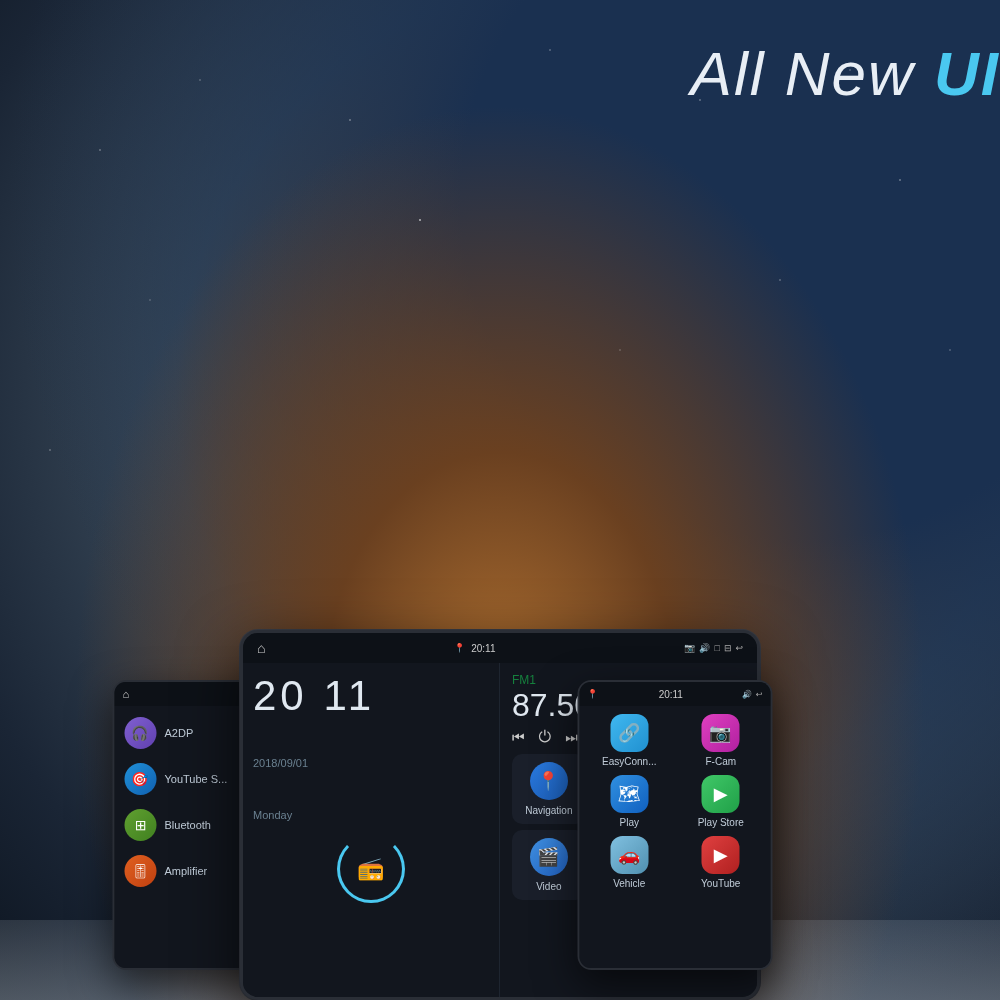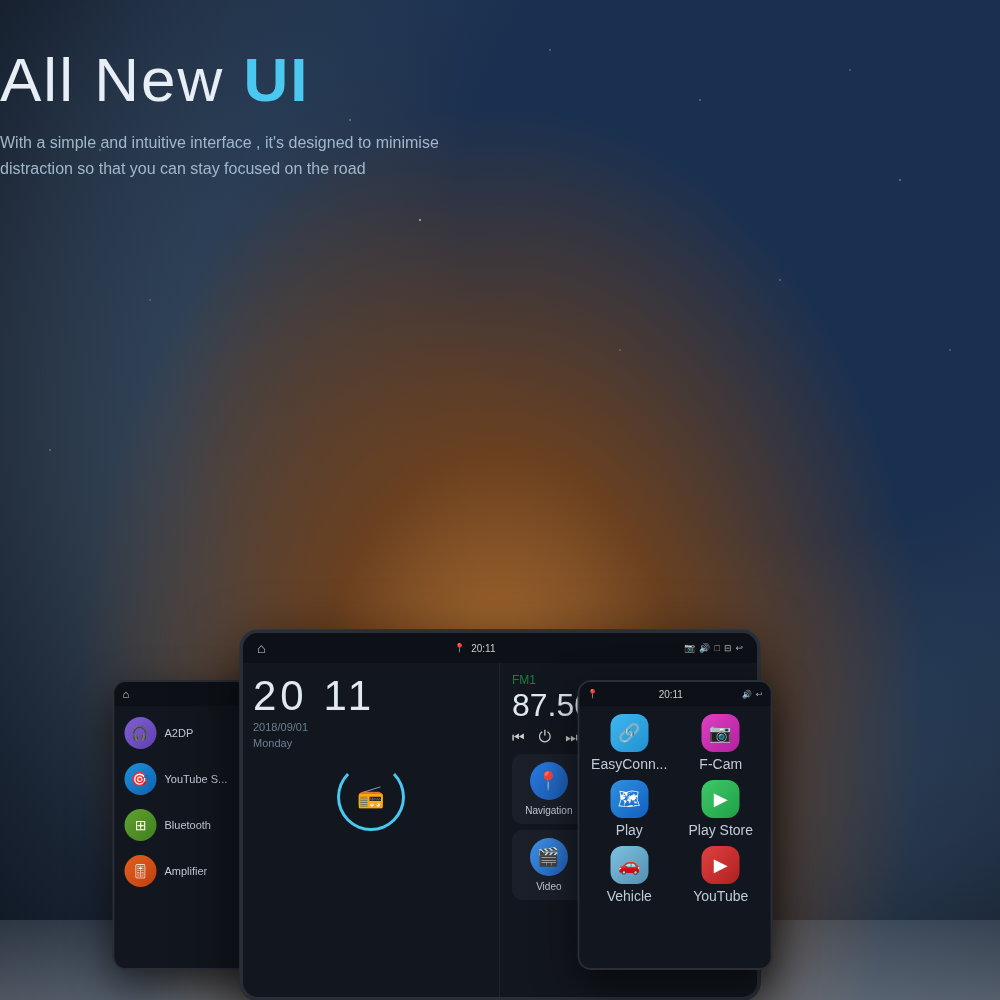--- a/index.html
+++ b/index.html
@@ -42,24 +42,25 @@
         radial-gradient(1px 1px at 5% 45%, rgba(255,255,255,0.7) 0%, transparent 100%),
         radial-gradient(1px 1px at 95% 35%, rgba(255,255,255,0.6) 0%, transparent 100%),
         radial-gradient(1.5px 1.5px at 42% 22%, rgba(255,255,255,0.9) 0%, transparent 100%),
         radial-gradient(1px 1px at 78% 28%, rgba(255,255,255,0.7) 0%, transparent 100%),
         radial-gradient(1px 1px at 62% 35%, rgba(255,255,255,0.5) 0%, transparent 100%);
     }
 
     
     .header-area {
       position: absolute;
-      top: 46px;
+      top: 40px;
       left: 0; right: 0;
-      text-align: left;
+      text-align: right;
       z-index: 10;
+      font-style: italic;
     }
     .main-title {
       font-size: 62px;
       font-weight: 200;
       color: #e8eef5;
       letter-spacing: 2px;
       line-height: 1.1;
     }
     .main-title .ui-highlight {
       color: #4ac8f0;
@@ -203,20 +204,21 @@
       display: flex;
       flex-direction: column;
       gap: 8px;
     }
 
     
     .clock-display {
       display: flex;
       flex-direction: column;
       align-items: flex-start;
+      gap: 36px;
     }
     .clock-time {
       font-size: 42px;
       font-weight: 200;
       color: #e0e8f0;
       letter-spacing: 4px;
       line-height: 1;
     }
     .clock-date {
       font-size: 11px;
@@ -340,21 +342,21 @@
       width: 38px;
       height: 38px;
       border-radius: 12px;
       display: flex;
       align-items: center;
       justify-content: center;
       font-size: 18px;
       color: white;
     }
     .right-sm-text {
-      font-size: 14px;
+      font-size: 10px;
       color: #c0ccd8;
     }
     .easyconn-color { background: linear-gradient(135deg, #40b8f0, #2090d0); }
     .fcam-color { background: linear-gradient(135deg, #e040c0, #b020a0); }
     .maps-color { background: linear-gradient(135deg, #3090e0, #1060c0); }
     .playstore-color { background: linear-gradient(135deg, #40c868, #20a048); }
     .vehicle-color { background: linear-gradient(135deg, #80c0e0, #5090b0); }
     .youtube-color { background: linear-gradient(135deg, #e04040, #b02020); }
 
     
@@ -409,24 +411,20 @@
 
 <div class="bg">
   <div class="stars"></div>
 </div>
 
 <div class="surface"></div>
 
 <div class="header-area">
   <div class="main-title">
     <span>All New </span><span class="ui-highlight">UI</span>
-  </div>
-  <div class="subtitle">
-    <span>With a simple and intuitive interface ,  it's designed to minimise</span><br>
-    <span>distraction so that you can stay focused on the road</span>
   </div>
 </div>
 
 <div class="devices-area">
 
   <div class="tablet-left">
     <div class="status-bar-sm" style="display:flex;align-items:center;justify-content:space-between;padding:0 8px;">
       <span style="color:#ccc;font-size:11px;">⌂</span>
       <span style="color:#ccc;font-size:11px;">≡</span>
     </div>

